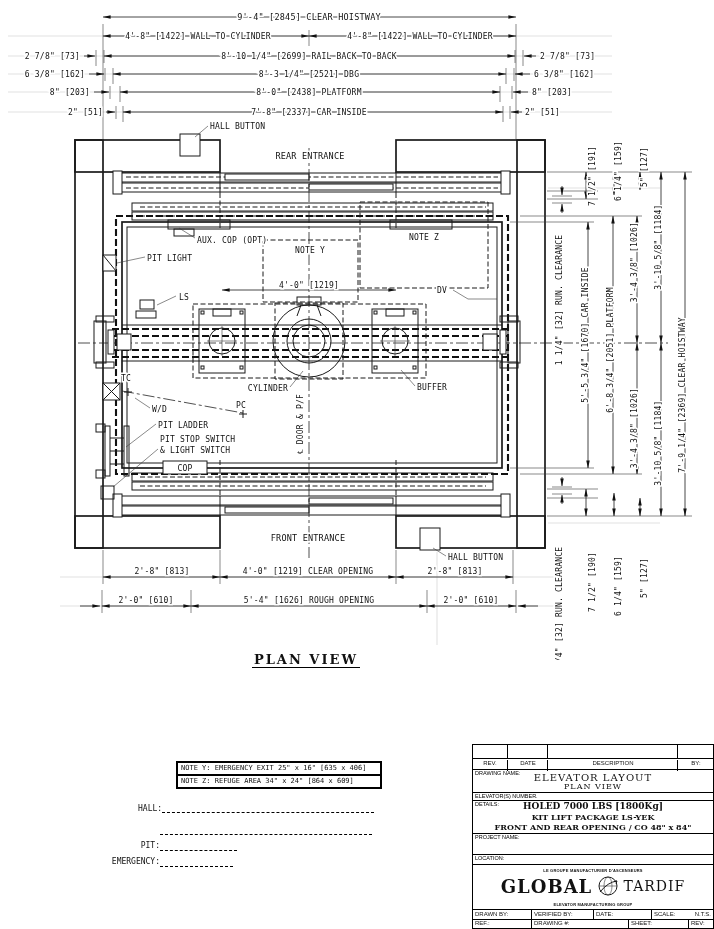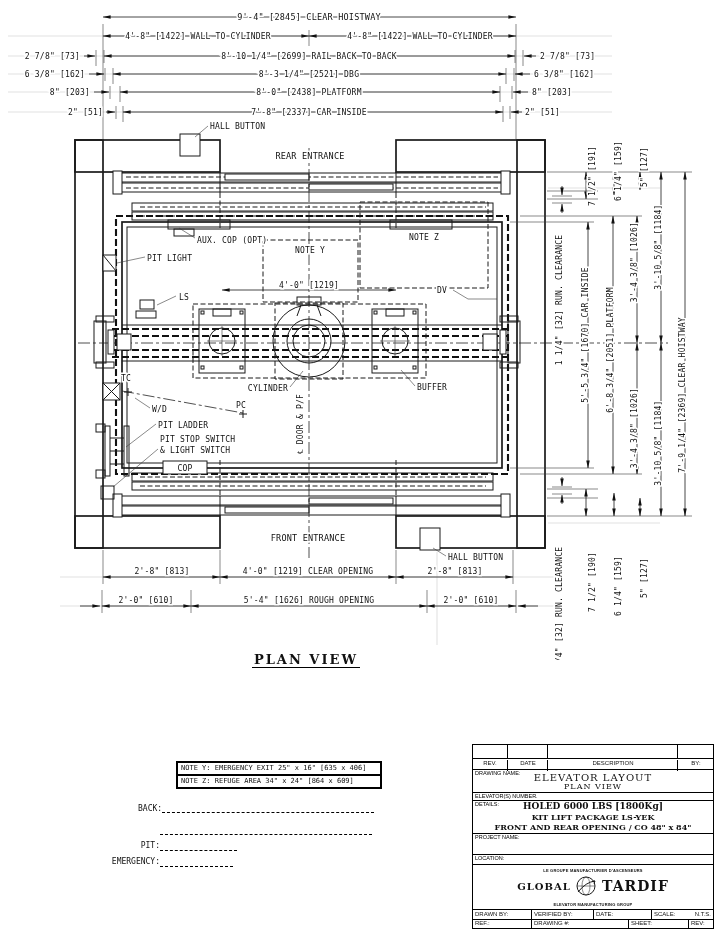--- a/index.html
+++ b/index.html
@@ -393,21 +393,21 @@
 <div id="ptitle">
   <div><span>PLAN VIEW</span></div>
 </div>
 
 <div id="notesbox">
   <div class="nrow">NOTE Y: EMERGENCY EXIT 25" x 16" [635 x 406]</div>
   <div class="nrow">NOTE Z: REFUGE AREA 34" x 24" [864 x 609]</div>
 </div>
 
 <div id="ffields">
-  <div class="frow" style="left:38px;top:4px;"><span>BACK:</span><span class="dline" style="width:212px;"></span></div>
+  <div class="frow" style="left:38px;top:4px;"><span>HALL:</span><span class="dline" style="width:212px;"></span></div>
   <div class="frow" style="left:60px;top:26px;"><span class="dline" style="width:212px;"></span></div>
   <div class="frow" style="left:26px;top:42px;text-align:right;width:34px;"><span>PIT:</span></div>
   <div class="frow" style="left:60px;top:42px;"><span class="dline" style="width:77px;"></span></div>
   <div class="frow" style="left:0px;top:58px;text-align:right;width:60px;"><span>EMERGENCY:</span></div>
   <div class="frow" style="left:60px;top:58px;"><span class="dline" style="width:73px;"></span></div>
 </div>
 
 <div id="tblock">
 
   <div class="tb-abs" style="left:0;top:0;width:240px;height:13px;border-bottom:1px solid #000;">
@@ -428,45 +428,45 @@
     <div class="tb-abs ctr" style="left:0;top:3px;width:240px;font-family:'DejaVu Serif',serif;font-size:10px;letter-spacing:1px;">ELEVATOR LAYOUT</div>
     <div class="tb-abs ctr" style="left:0;top:13px;width:240px;font-family:'DejaVu Serif',serif;font-size:8px;letter-spacing:1px;">PLAN VIEW</div>
   </div>
 
   <div class="tb-abs" style="left:0;top:47px;width:240px;height:8px;border-bottom:1px solid #000;">
     <div class="tb-abs celllbl" style="left:2px;top:1px;">ELEVATOR(S) NUMBER.</div>
   </div>
 
   <div class="tb-abs" style="left:0;top:55px;width:240px;height:33px;border-bottom:1px solid #000;">
     <div class="tb-abs celllbl" style="left:2px;top:1px;">DETAILS:</div>
-    <div class="tb-abs ctr" style="left:0;top:1px;width:240px;font-family:'DejaVu Serif',serif;font-weight:bold;font-size:9px;">HOLED 6000 LBS [1800Kg]</div>
+    <div class="tb-abs ctr" style="left:0;top:1px;width:240px;font-family:'DejaVu Serif',serif;font-weight:bold;font-size:9px;">HOLED 7000 LBS [1800Kg]</div>
     <div class="tb-abs ctr" style="left:0;top:12px;width:240px;font-family:'DejaVu Serif',serif;font-weight:bold;font-size:8px;">KIT LIFT PACKAGE LS-YEK</div>
     <div class="tb-abs ctr" style="left:0;top:22px;width:240px;font-family:'DejaVu Serif',serif;font-weight:bold;font-size:8px;">FRONT AND REAR OPENING / CO 48" x 84"</div>
   </div>
 
   <div class="tb-abs" style="left:0;top:88px;width:240px;height:21px;border-bottom:1px solid #000;">
     <div class="tb-abs celllbl" style="left:2px;top:1px;">PROJECT NAME:</div>
   </div>
 
   <div class="tb-abs" style="left:0;top:109px;width:240px;height:10px;border-bottom:1px solid #000;">
     <div class="tb-abs celllbl" style="left:2px;top:1px;">LOCATION:</div>
   </div>
 
   <div class="tb-abs" style="left:0;top:119px;width:240px;height:45px;border-bottom:1px solid #000;">
     <div class="tb-abs ctr" style="left:0;top:4px;width:240px;font-size:4px;font-weight:bold;letter-spacing:.2px;">LE GROUPE MANUFACTURIER D'ASCENSEURS</div>
     <div class="tb-abs" style="left:0;top:10px;width:240px;height:26px;text-align:center;">
-      <span style="font-family:'DejaVu Serif',serif;font-weight:bold;font-size:10px;letter-spacing:1px;vertical-align:middle;">GLOBAL</span>
+      <span style="font-family:'DejaVu Serif',serif;font-weight:bold;font-size:18px;letter-spacing:1px;vertical-align:middle;">GLOBAL</span>
       <svg width="24" height="24" viewBox="0 0 24 24" style="position:static;vertical-align:middle;margin:0 2px;">
         <circle cx="12" cy="12" r="9" class="s1"></circle>
         <ellipse cx="12" cy="12" rx="4" ry="9" class="sthin"></ellipse>
         <line x1="3" y1="12" x2="21" y2="12" class="sthin"></line>
         <path d="M4,18 Q12,8 21,7" class="s1"></path>
         <path d="M21,7 l-3,0.5 M21,7 l-1,2.5" class="s1"></path>
       </svg>
-      <span style="font-family:'DejaVu Serif',serif;font-weight:bold;font-size:14px;letter-spacing:1px;vertical-align:middle;">TARDIF</span>
+      <span style="font-family:'DejaVu Serif',serif;font-weight:normal;font-size:14px;letter-spacing:1px;vertical-align:middle;">TARDIF</span>
     </div>
     <div class="tb-abs ctr" style="left:0;top:38px;width:240px;font-size:4px;font-weight:bold;letter-spacing:.2px;">ELEVATOR MANUFACTURING GROUP</div>
   </div>
 
   <div class="tb-abs" style="left:0;top:164px;width:240px;height:10px;border-bottom:1px solid #000;">
     <div class="tb-abs" style="left:2px;top:2px;">DRAWN BY:</div>
     <div class="tb-abs" style="left:58px;top:0;height:10px;border-left:1px solid #000;width:62px;"></div>
     <div class="tb-abs" style="left:61px;top:2px;">VERIFIED BY:</div>
     <div class="tb-abs" style="left:120px;top:0;height:10px;border-left:1px solid #000;width:58px;"></div>
     <div class="tb-abs" style="left:123px;top:2px;">DATE:</div>

